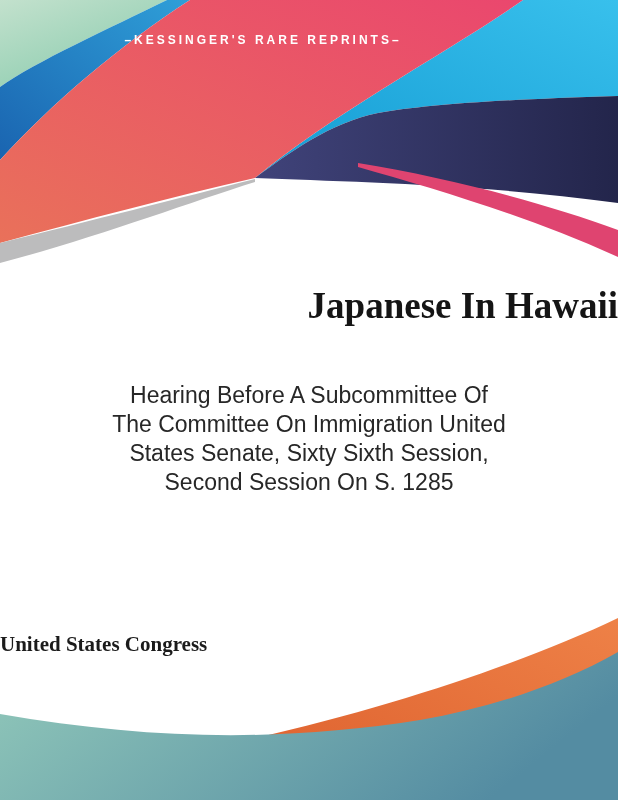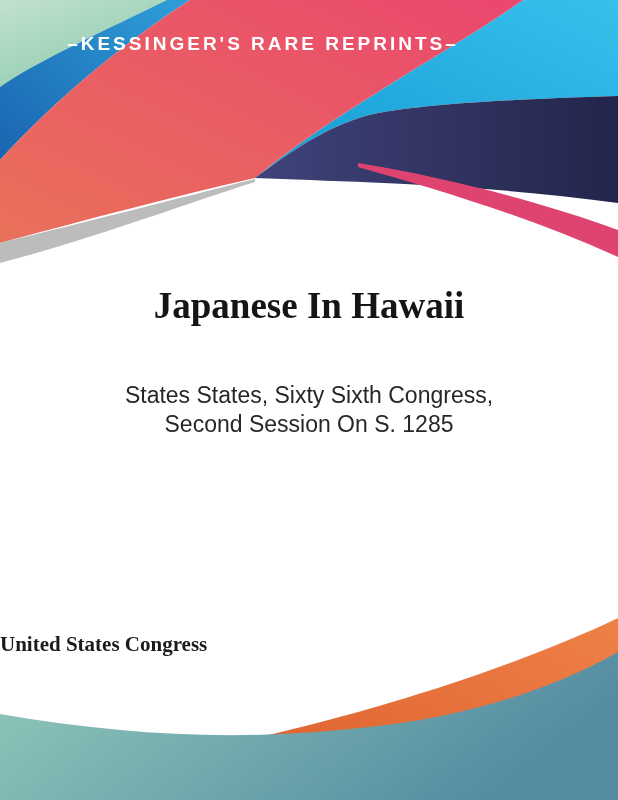--- a/index.html
+++ b/index.html
@@ -18,30 +18,30 @@
   .top-waves, .bottom-waves {
     position: absolute; left: 0; display: block;
   }
   .top-waves { top: 0; }
   .bottom-waves { bottom: 0; }
   .banner {
     position: absolute;
     top: 33px; left: 0; width: 526px;
     text-align: center;
     color: #ffffff;
-    font-size: 19px;
+    font-size: 12px;
     font-weight: bold;
     letter-spacing: 3px;
     white-space: nowrap;
   }
   .title {
     position: absolute;
     top: 284px; left: 0; width: 618px;
     margin: 0;
-    text-align: center;
+    text-align: right;
     font-family: "Liberation Serif", serif;
     font-weight: bold;
     font-size: 37px;
     color: #151515;
   }
   .subtitle {
     position: absolute;
     top: 381px; left: 29px; width: 560px;
     text-align: center;
     font-size: 23px;
@@ -103,21 +103,23 @@
              C525,215 432,188 358,167 Z" fill="#df4470"></path>
 
     <path d="M0,243 C90,221 180,198 255,179 L255,182 C185,204 95,238 0,263 Z" fill="#bcbcbd"></path>
   </svg>
 
   <div class="banner">–KESSINGER'S RARE REPRINTS–</div>
 
   <h1 class="title">Japanese In Hawaii</h1>
 
   <div class="subtitle">
-    <div>States States, Sixty Sixth Congress,</div>
+    <div>Hearing Before A Subcommittee Of</div>
+    <div>The Committee On Immigration United</div>
+    <div>States Senate, Sixty Sixth Session,</div>
     <div>Second Session On S. 1285</div>
   </div>
 
   <div class="author">United States Congress</div>
 
   <svg class="bottom-waves" width="618" height="200" viewBox="0 0 618 200" aria-hidden="true">
     <defs>
       <linearGradient id="gTealBottom" x1="0" y1="0" x2="1" y2="0.3">
         <stop offset="0" stop-color="#92c9ba"></stop>
         <stop offset="1" stop-color="#548ca2"></stop>

